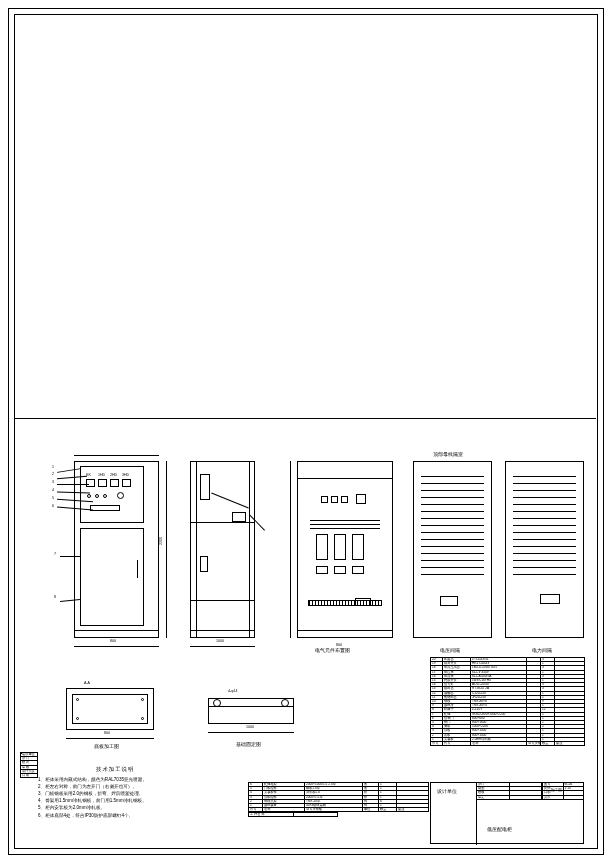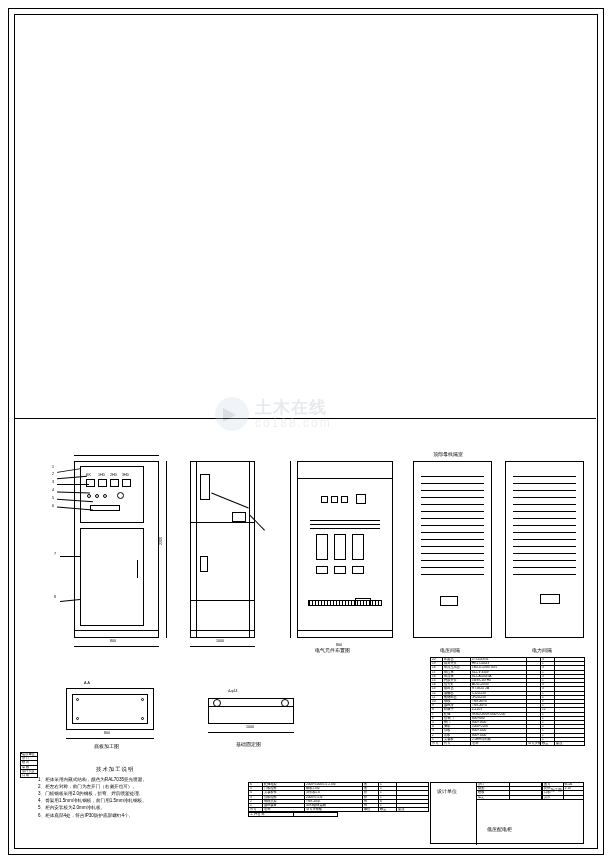--- a/index.html
+++ b/index.html
@@ -40,27 +40,20 @@
 </style>
 </head>
 <body>
 
 <div class="page">
 
   <div class="sheet-outer"></div>
   <div class="sheet-inner"></div>
   <div class="split-line"></div>
 
-  <div class="watermark">
-    <div class="wm-logo"></div>
-    <div class="wm-text">
-      <div class="wm-main">土木在线</div>
-      <div class="wm-sub">co188.com</div>
-    </div>
-  </div>
 
   <div class="box" style="left:74px;top:461px;width:85px;height:177px;"></div>
 
   <div class="box" style="left:80px;top:466px;width:64px;height:57px;"></div>
 
   <div class="box" style="left:86px;top:479px;width:9px;height:8px;"></div>
   <div class="box" style="left:98px;top:479px;width:9px;height:8px;"></div>
   <div class="box" style="left:110px;top:479px;width:9px;height:8px;"></div>
   <div class="box" style="left:122px;top:479px;width:9px;height:8px;"></div>
 

